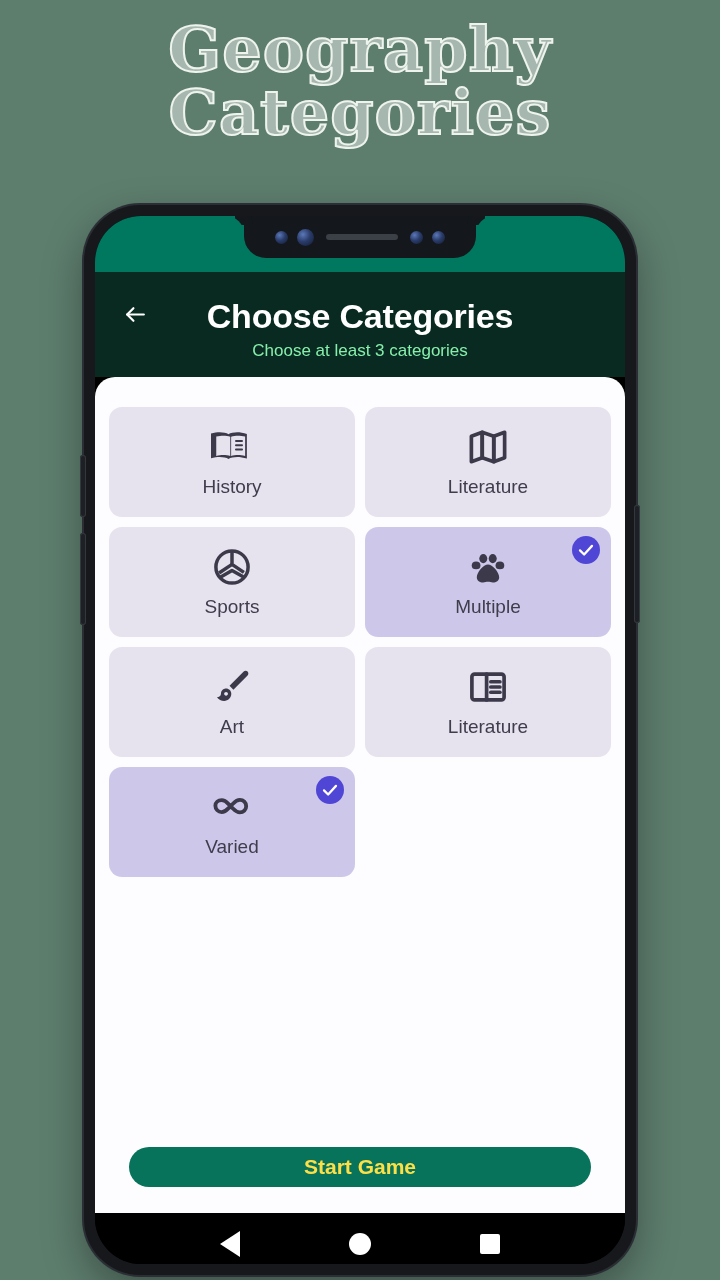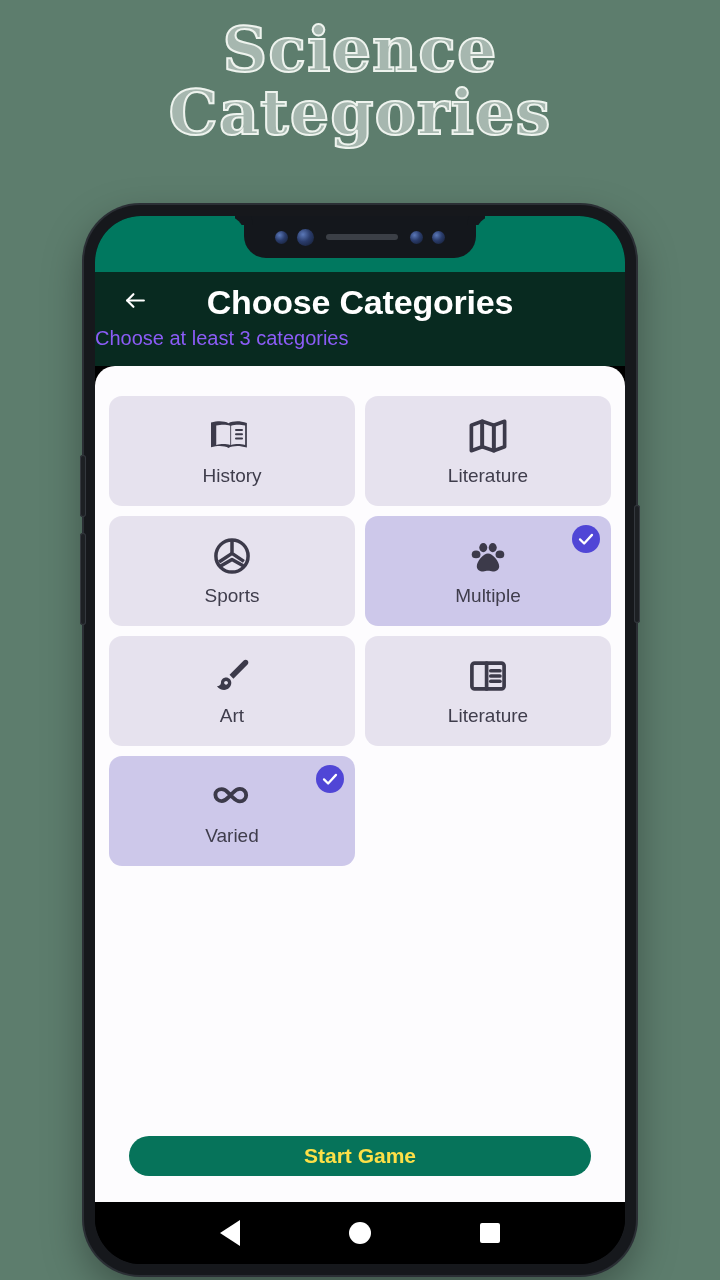--- a/index.html
+++ b/index.html
@@ -87,21 +87,21 @@
   .cam.big { width: 17px; height: 17px; }
   .speaker {
     width: 72px; height: 6px; border-radius: 3px;
     background: #3b3f46;
     margin: 0 3px;
   }
 
   
   .appbar {
     background: #082a20;
-    padding: 10px 0 16px 0;
+    padding: 24px 0 16px 0;
     position: relative;
   }
   .appbar-row {
     display: flex; align-items: center;
     padding: 0 20px;
   }
   .back-btn {
     width: 40px; height: 40px;
     display: flex; align-items: center; justify-content: center;
     color: #ffffff;
@@ -111,23 +111,23 @@
   .appbar-title {
     flex: 1;
     text-align: center;
     color: #ffffff;
     font-size: 34px;
     font-weight: 700;
     letter-spacing: -0.2px;
     margin-left: -40px;
   }
   .appbar-sub {
-    text-align: left;
-    color: #8b5cf6;
-    font-size: 20px;
+    text-align: center;
+    color: #86efac;
+    font-size: 17px;
     margin-top: 5px;
   }
 
   
   .sheet {
     background: #fdfcfe;
     border-top-left-radius: 20px;
     border-top-right-radius: 20px;
     height: 836px;
     padding: 14px 10px 0 10px;
@@ -200,21 +200,21 @@
   }
   .nav-item { color: #fff; display: flex; align-items: center; justify-content: center; }
   .nav-back  { width: 0; height: 0; border-top: 13px solid transparent; border-bottom: 13px solid transparent; border-right: 20px solid #fff; }
   .nav-home  { width: 22px; height: 22px; border-radius: 50%; background: #fff; }
   .nav-recent{ width: 20px; height: 20px; background: #fff; border-radius: 2px; }
 </style>
 </head>
 <body>
 
 <div class="promo-title">
-  <span class="line">Science</span>
+  <span class="line">Geography</span>
   <span class="line">Categories</span>
 </div>
 
 <div class="phone">
 
   <div class="btn-side btn-vol-up"></div>
   <div class="btn-side btn-vol-down"></div>
   <div class="btn-side btn-power"></div>
 
   <div class="phone-inner">

